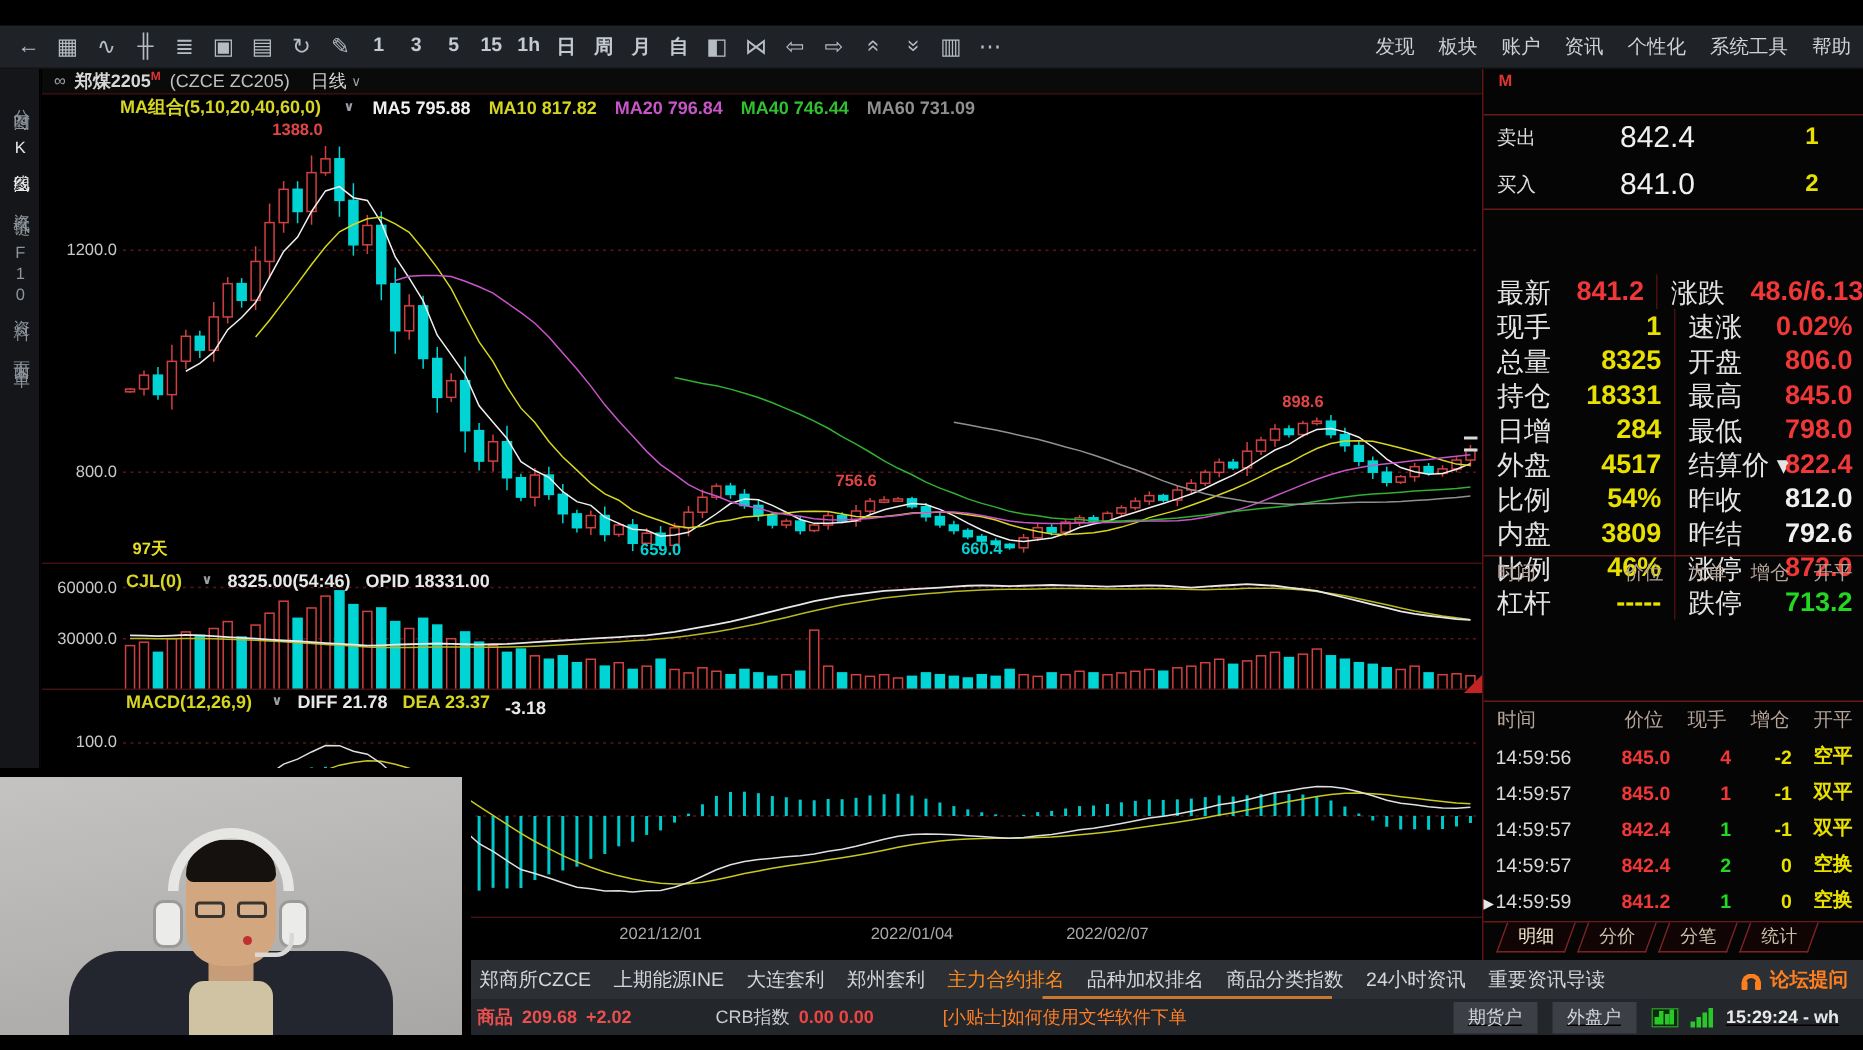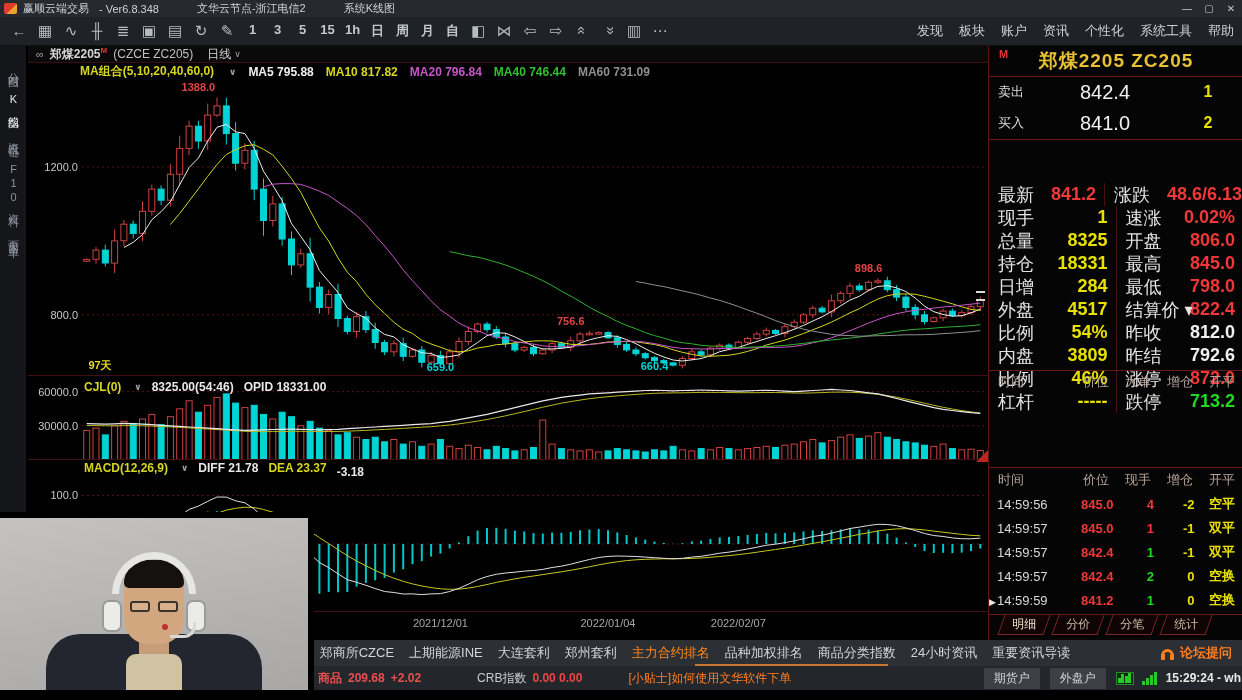--- a/index.html
+++ b/index.html
@@ -86,21 +86,21 @@
 #hp-icon{width:13px;height:9px;border:3px solid #ff7f1e;border-bottom:none;border-radius:8px 8px 0 0;position:relative;margin-right:6px;}
 #hp-icon:before,#hp-icon:after{content:"";position:absolute;bottom:-2px;width:4px;height:6px;background:#ff7f1e;border-radius:1px;}
 #hp-icon:before{left:-3px;}#hp-icon:after{right:-3px;}
 #forum{color:#ff7f1e;font-size:13px;font-weight:bold;}
 #statusbar{position:absolute;left:0;top:666px;width:1242px;height:24px;background:#23262a;display:flex;align-items:center;font-size:12px;}
 #orange-div{position:absolute;left:695px;top:-2px;width:193px;height:2px;background:#c87830;}
 .st-red{color:#e85050;font-weight:bold;margin-right:6px;}
 .st-lbl{color:#c8ccd0;margin-right:6px;}
 .st-val{color:#ef4444;font-weight:bold;margin-right:6px;}
 #st-tip{color:#ff7f28;margin-left:40px;}
-#st-right{margin-left:auto;display:flex;align-items:center;margin-right:1px;}
+#st-right{margin-left:auto;display:flex;align-items:center;margin-right:16px;text-decoration:underline;}
 .acct{background:#3c4046;color:#d2d6da;padding:2px 10px;margin-right:10px;font-size:12px;}
 #mini-chart{width:18px;height:13px;background:#0c2a0c;border:1px solid #2a8a2a;margin-right:8px;display:flex;align-items:flex-end;justify-content:space-around;padding:1px;}
 #mini-chart b{width:3px;background:#28c828;}
 #sig{display:flex;align-items:flex-end;margin-right:8px;}
 #sig b{width:3px;background:#28c828;margin-right:1px;}
 #st-time{color:#e8e8e8;font-weight:bold;}
 #blackstrip{position:absolute;left:0;top:690px;width:1242px;height:10px;background:#000;}
 
 #webcam{position:absolute;left:0;top:512px;width:314px;height:178px;background:#000;z-index:60;}
 #wc-video{position:absolute;left:0;top:6px;width:308px;height:172px;background:linear-gradient(170deg,#c4c3c1 0%,#b3b2b0 60%,#a8a7a5 100%);overflow:hidden;}
@@ -115,32 +115,20 @@
 .cup{position:absolute;bottom:58px;width:20px;height:32px;background:#ebebe9;border:2px solid #9a9a98;border-radius:7px;}
 .cup.l{left:50%;margin-left:-52px;}
 .cup.r{left:50%;margin-left:32px;}
 .mic{position:absolute;left:50%;margin-left:16px;bottom:52px;width:26px;height:16px;border-bottom:3px solid #d8d8d6;border-right:3px solid #d8d8d6;border-radius:0 0 12px 0;}
 .mictip{position:absolute;left:50%;margin-left:8px;bottom:60px;width:6px;height:6px;background:#c03030;border-radius:50%;}
 </style>
 </head>
 <body>
 <div id="app">
 
-<div id="titlebar">
-  <span id="logo"></span>
-  <span class="tb-txt">赢顺云端交易</span>
-  <span class="tb-txt">- Ver6.8.348</span>
-  <span class="tb-txt tb-gap">文华云节点-浙江电信2</span>
-  <span class="tb-txt tb-gap">系统K线图</span>
-  <span id="wctrls">
-        <span class="wc">—</span>
-        <span class="wc">▢</span>
-        <span class="wc">✕</span>
-      </span>
-</div>
 
 <div id="toolbar">
   <div id="tb-icons" style="display:flex;margin-left:6px;">
         <span class="tbi">←</span>
         <span class="tbi">▦</span>
         <span class="tbi">∿</span>
         <span class="tbi">╫</span>
         <span class="tbi">≣</span>
         <span class="tbi">▣</span>
         <span class="tbi">▤</span>
@@ -649,21 +637,20 @@
       <div class="ptick" style="left: 976px; top: 291px;"></div>
       <div class="ptick" style="left: 976px; top: 299px;"></div>
       <div class="ylab" style="left: 30px; top: 385.667px;">60000.0</div>
       <div class="ylab" style="left: 30px; top: 419.833px;">30000.0</div>
       <div class="ylab" style="left: 30px; top: 489.429px;">100.0</div>
     </div>
 
 <div id="rpanel">
   <div id="rp-title">
     <span class="badge">M</span>
-    <span class="t">郑煤2205 ZC205</span>
   </div>
   <div class="redline" style="top:30px;"></div>
   <div class="bidask" style="top:31px;">
     <span class="l">卖出</span>
         <span class="p">842.4</span>
         <span class="q">1</span>
   </div>
   <div class="bidask" style="top:62px;">
     <span class="l">买入</span>
         <span class="p">841.0</span>

